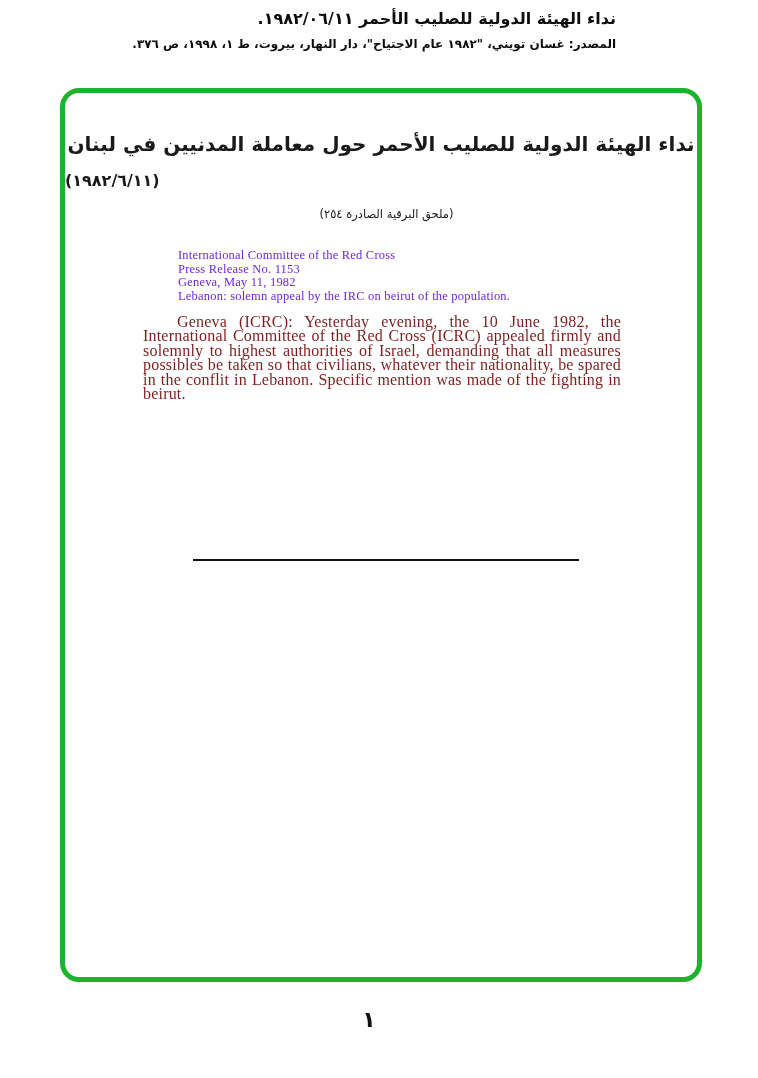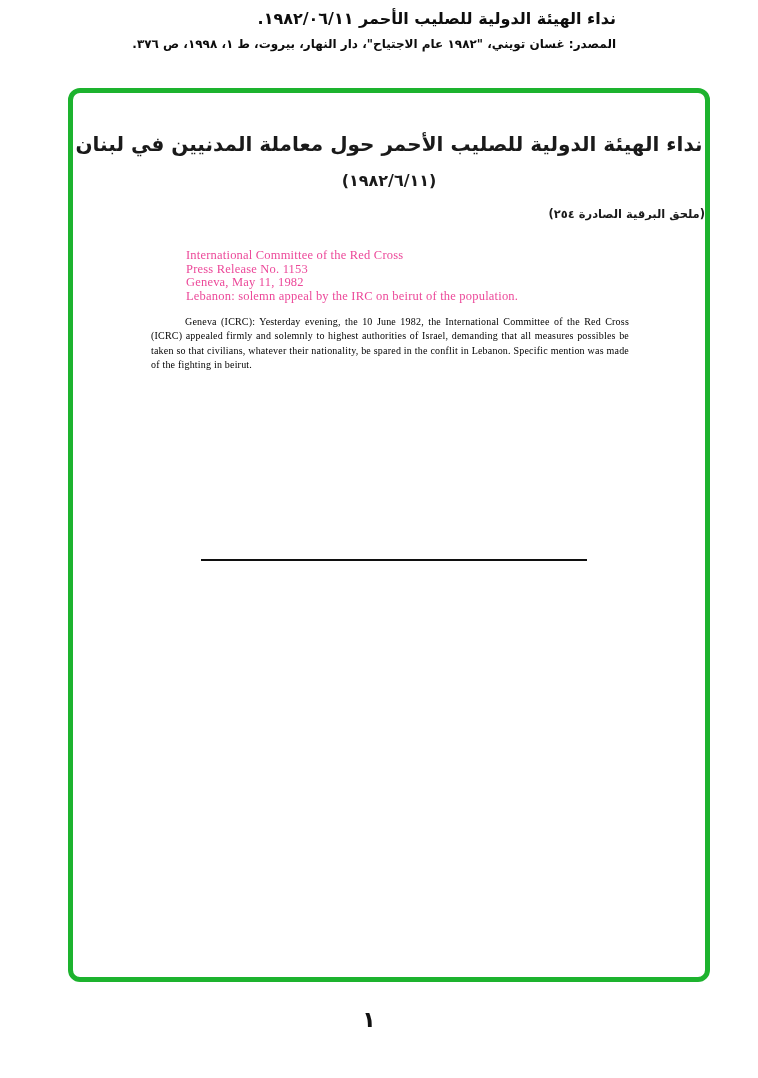--- a/index.html
+++ b/index.html
@@ -8,48 +8,48 @@
     overflow:hidden; font-family:"DejaVu Sans", sans-serif; color:#161616;padding-left:42px;
   }
 
   
   .top-header { position:absolute; top:9px; right:184px; direction:rtl; text-align:right; }
   .hdr-line1 { font-weight:bold; font-size:16px; line-height:20px; letter-spacing:0.2px; color:#0d0d0d; }
   .hdr-line2 { font-weight:bold; font-size:12px; line-height:15px; margin-top:8px; color:#0d0d0d; }
 
   
   .doc-frame {
-    position:absolute; left:68px; top:88px; width:632px; height:884px;
-    border:5px solid #1db32e; border-radius:12px; background:#ffffff;
+    position:absolute; left:60px; top:88px; width:632px; height:884px;
+    border:5px solid #1db32e; border-radius:19px; background:#ffffff;
   }
 
   .doc-title {
     position:absolute; top:38px; left:0; right:0; text-align:center; direction:rtl;
     font-weight:600; font-size:20px; line-height:26px; color:#1a1a1a;
   }
   .doc-date {
-    position:absolute; top:78px; left:0; right:0; text-align:center; direction:rtl;
+    position:absolute; top:78px; left:0; right:0; text-align:left; direction:rtl;
     font-weight:600; font-size:16px; letter-spacing:4px; color:#1a1a1a;
   }
   .doc-subtitle {
-    position:absolute; top:114px; left:0; right:0; text-align:right; direction:rtl;
-    font-weight:700; font-size:11.5px; color:#1a1a1a;margin-left:11px;
+    position:absolute; top:114px; left:0; right:0; text-align:center; direction:rtl;
+    font-weight:400; font-size:11.5px; color:#1a1a1a;margin-left:11px;
   }
 
   .press-block {
     position:absolute; top:156px; left:113px;
     font-family:"Liberation Serif", serif; font-size:12.5px; line-height:13.6px;
-    color:#ec4899; letter-spacing:0.2px;
+    color:#6d28d9; letter-spacing:0.2px;
   }
   .press-block div { white-space:nowrap; }
 
   .body-par {
     position:absolute; top:222px; left:78px; width:478px;
-    font-family:"Liberation Serif", serif; font-size:10px; line-height:14.4px;
-    text-align:justify; text-indent:34px; color:#000000; letter-spacing:0.2px;
+    font-family:"Liberation Serif", serif; font-size:16px; line-height:14.4px;
+    text-align:justify; text-indent:34px; color:#7f1d1d; letter-spacing:0.2px;
   }
 
   .mid-rule { position:absolute; top:466px; left:128px; width:386px; height:2px; background:#101010; }
 
   .page-number {
     position:absolute; top:1007px; left:352px; width:34px; text-align:center;
     font-weight:600; font-size:22px; color:#111111;
   }
 </style>
 </head>

